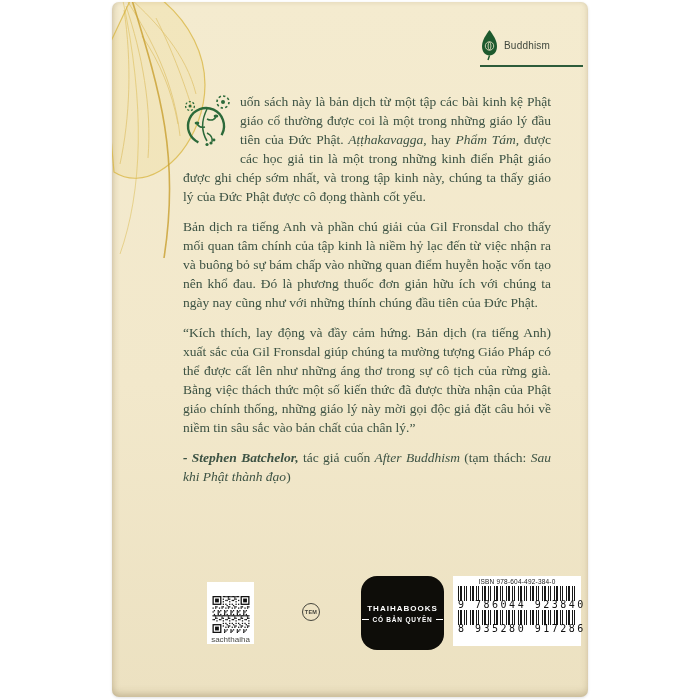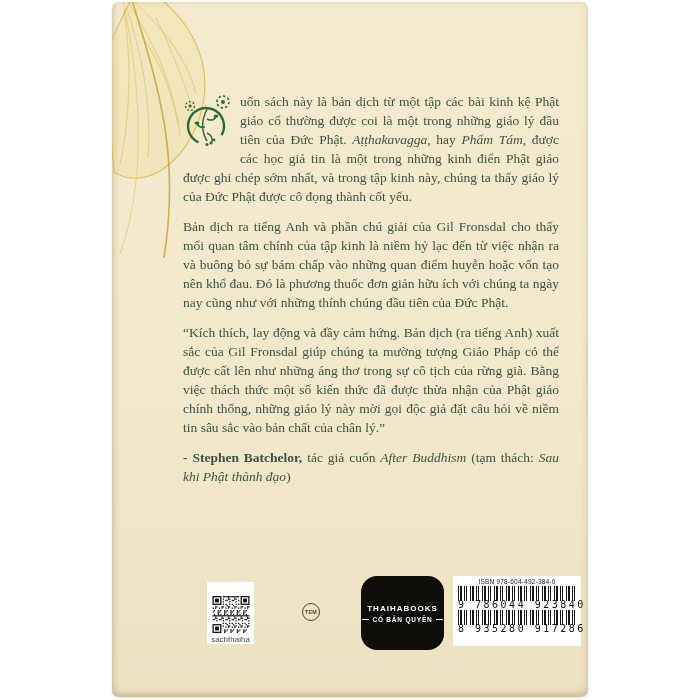--- a/index.html
+++ b/index.html
@@ -14,21 +14,21 @@
   .gold-art{position:absolute;left:-4px;top:-6px;width:120px;height:320px;pointer-events:none;}
   
   .brand{position:absolute;left:368px;top:27px;width:104px;}
   .brand-row{display:flex;align-items:center;gap:5px;}
   .brand-label{font-family:"Liberation Sans",sans-serif;font-size:10px;color:#3e463c;
                letter-spacing:.2px;}
   .brand-rule{margin-top:4px;width:103px;height:2px;background:#2d5c3a;}
   
   .blurb{position:absolute;left:71px;top:90px;width:376px;color:#3c5243;
          font-size:13.5px;line-height:19px;text-align:justify;}
-  .blurb p{margin:0 0 11px 0;}
+  .blurb p{margin:0 8px 11px 0;}
   .dropcap-wrap{float:left;width:48px;height:56px;margin:1px 9px 2px 0;}
   .quote{margin-top:1px;}
   
   .qr-panel{position:absolute;left:95px;top:580px;width:47px;height:62px;background:#ffffff;
             display:flex;flex-direction:column;align-items:center;padding-top:14px;box-sizing:border-box;}
   .qr-caption{font-family:"Liberation Sans",sans-serif;font-size:8px;color:#4a4a44;margin-top:2px;}
   .tem{position:absolute;left:190px;top:601px;width:18px;height:18px;border:1.5px solid #45453c;
        border-radius:50%;display:flex;align-items:center;justify-content:center;
        font-family:"Liberation Sans",sans-serif;font-size:5.5px;font-weight:bold;color:#45453c;
        box-sizing:border-box;letter-spacing:.3px;background:transparent;}
@@ -67,20 +67,34 @@
         <path d="M20,6 C44,44 66,86 72,140"></path>
         <path d="M18,10 C34,58 44,110 40,162"></path>
         <path d="M16,14 C24,66 22,122 12,168"></path>
         <path d="M48,22 C60,46 72,74 84,112"></path>
         <path d="M34,40 C52,66 64,96 70,128"></path>
       </g>
       <path d="M24,4 C52,96 72,160 56,262" stroke="#c89f2e" stroke-width="1.6" opacity="0.8"></path>
       <path d="M14,0 C38,110 34,196 12,258" stroke="#d8b43c" stroke-width="1" opacity="0.45"></path>
     </svg>
 
+    <div class="brand">
+      <div class="brand-row">
+        <svg width="19" height="32" viewBox="0 0 19 32">
+          <path d="M9.5,1 C9.5,1 17,10 17,17 C17,23 13.8,26.5 9.5,26.5 C5.2,26.5 2,23 2,17 C2,10 9.5,1 9.5,1 Z" fill="#1d5a2e"></path>
+          <path d="M9.5,26.5 L8,31" stroke="#1d5a2e" stroke-width="1.4" fill="none"></path>
+          <g stroke="#f2e8cb" stroke-width="0.9" fill="none" opacity="0.9">
+            <circle cx="9.5" cy="17" r="4.2"></circle>
+            <path d="M9.5,12.8 C7.6,14.6 7.6,19.4 9.5,21.2 C11.4,19.4 11.4,14.6 9.5,12.8 Z"></path>
+          </g>
+        </svg>
+        <span class="brand-label">Buddhism</span>
+      </div>
+      <div class="brand-rule"></div>
+    </div>
 
     <div class="blurb">
       <p>
         <span class="dropcap-wrap">
           <svg width="48" height="56" viewBox="0 0 48 56" fill="none">
             <circle cx="23" cy="33" r="18" stroke="#2c6a3a" stroke-width="2.4" stroke-dasharray="86 28" transform="rotate(115 23 33)"></circle>
             <g fill="#2c6a3a">
               <circle cx="40" cy="9" r="2"></circle>
               <circle cx="40" cy="9" r="6" fill="none" stroke="#2c6a3a" stroke-width="1.6" stroke-dasharray="2.4 2.2"></circle>
               <circle cx="7" cy="13" r="1.5"></circle>
@@ -97,21 +111,21 @@
               <ellipse cx="14" cy="30" rx="2.4" ry="1.5"></ellipse>
               <circle cx="28" cy="50" r="1.6"></circle>
               <circle cx="24" cy="51.5" r="1.6"></circle>
               <circle cx="31" cy="47" r="1.4"></circle>
             </g>
           </svg>
         </span><span><span>uốn sách này là bản dịch từ một tập các bài kinh kệ Phật giáo cổ thường được coi là một trong những giáo lý đầu tiên của Đức Phật. </span><span style="font-style: italic;">Aṭṭhakavagga</span><span>, hay </span><span style="font-style: italic;">Phẩm Tám,</span><span> được các học giả tin là một trong những kinh điển Phật giáo được ghi chép sớm nhất, và trong tập kinh này, chúng ta thấy giáo lý của Đức Phật được cô đọng thành cốt yếu.</span></span>
       </p>
       <p><span>Bản dịch ra tiếng Anh và phần chú giải của Gil Fronsdal cho thấy mối quan tâm chính của tập kinh là niềm hỷ lạc đến từ việc nhận ra và buông bỏ sự bám chấp vào những quan điểm huyễn hoặc vốn tạo nên khổ đau. Đó là phương thuốc đơn giản hữu ích với chúng ta ngày nay cũng như với những thính chúng đầu tiên của Đức Phật.</span></p>
       <p class="quote"><span>“Kích thích, lay động và đầy cảm hứng. Bản dịch (ra tiếng Anh) xuất sắc của Gil Fronsdal giúp chúng ta mường tượng Giáo Pháp có thể được cất lên như những áng thơ trong sự cô tịch của rừng già. Bằng việc thách thức một số kiến thức đã được thừa nhận của Phật giáo chính thống, những giáo lý này mời gọi độc giả đặt câu hỏi về niềm tin sâu sắc vào bản chất của chân lý.”</span></p>
-      <p><span style="font-weight: bold;">- Stephen Batchelor,</span><span> tác giả cuốn </span><span style="font-style: italic;">After Buddhism</span><span> (tạm thách: </span><span style="font-style: italic;">Sau khi Phật thành đạo</span><span>)</span></p>
+      <p><span style="font-style: italic; font-weight: bold;">- Stephen Batchelor,</span><span> tác giả cuốn </span><span style="font-style: italic;">After Buddhism</span><span> (tạm thách: </span><span style="font-style: italic;">Sau khi Phật thành đạo</span><span>)</span></p>
     </div>
 
     <div class="qr-panel">
       <svg id="qr" width="40" height="40" viewBox="0 0 29 29">
         <rect width="29" height="29" fill="#fff"></rect>
         <g fill="#111">
           <rect x="0" y="0" width="7" height="7"></rect>
             <rect x="1" y="1" width="5" height="5" fill="#fff"></rect>
             <rect x="2" y="2" width="3" height="3"></rect>
           <rect x="22" y="0" width="7" height="7"></rect>

